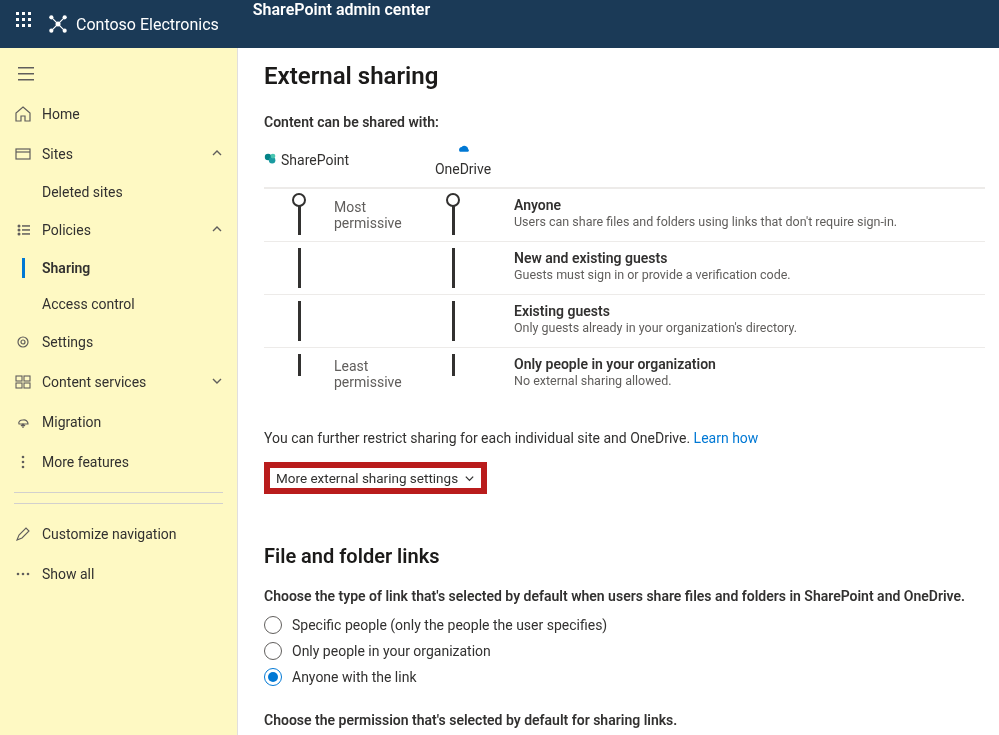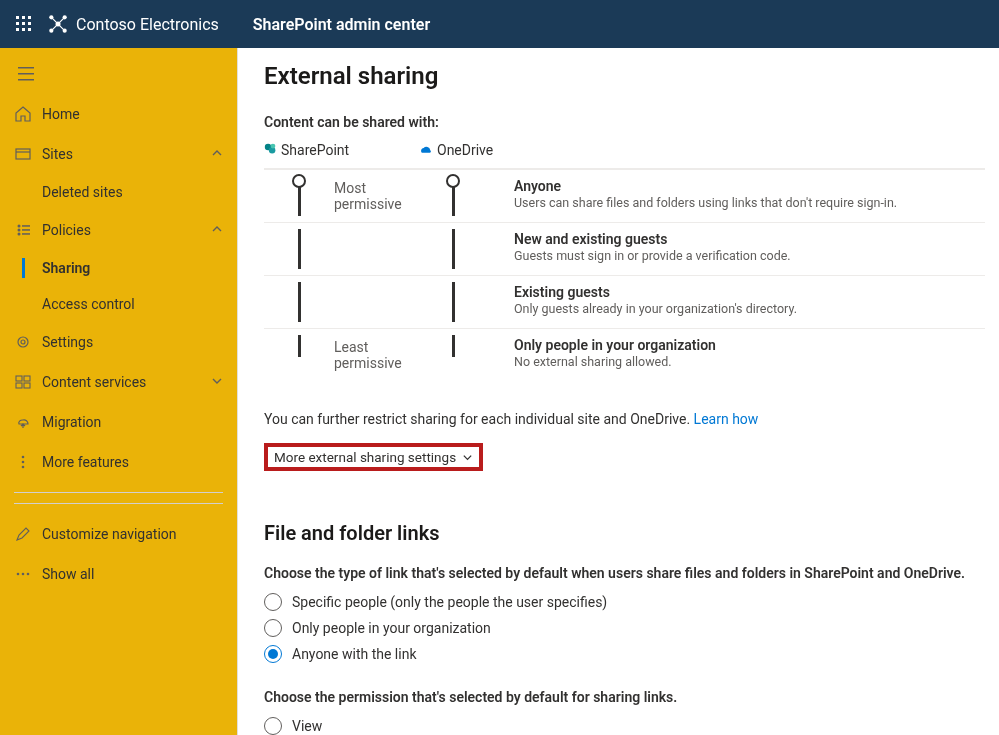--- a/index.html
+++ b/index.html
@@ -12,21 +12,20 @@
       width: 999px;
       height: 735px;
       overflow: hidden;
     }
     
     .header {
       background: #1b3a57;
       color: #ffffff;
       height: 48px;
       display: flex;
-      align-items: center;
       padding: 0 12px 0 4px;
     }
     .header .waffle {
       width: 40px; height: 40px;
       display: flex; align-items: center; justify-content: center;
       cursor: pointer;
     }
     .header .waffle svg { fill: #fff; }
     .header .brand {
       display: flex; align-items: center; gap: 8px;
@@ -36,21 +35,21 @@
     .header .brand svg { fill: #fff; }
     .header .product {
       margin-left: 34px;
       font-size: 16px; font-weight: 600;
     }
     
     .body-wrap { display: flex; height: calc(735px - 48px); }
     
     .sidebar {
       width: 238px;
-      background: #eab308;
+      background: #fef9c3;
       border-right: 1px solid #e1dfdd;
       padding-top: 6px;
       overflow-y: auto;
       position: relative;
     }
     .hamburger {
       height: 40px; display: flex; align-items: center;
       padding-left: 18px;
       cursor: pointer;
     }
@@ -114,21 +113,21 @@
     }
     .slider-heads {
       display: flex;
     }
     .slider-heads .col {
       display: flex; align-items: center; gap: 4px;
       font-weight: 400;
       padding-bottom: 6px;
     }
     .col.sp { width: 154px; }
-    .col.od { width: 90px; }
+    .col.od { width: 90px; flex-direction: column; }
     .sp-ico { color: #038387; font-size: 12px; font-weight: bold; }
     .od-ico { color: #0078d4; font-size: 13px; }
     .slider-rows .row {
       display: flex; align-items: flex-start;
       border-bottom: 1px solid #edebe9;
       min-height: 48px;
       padding: 6px 0;
     }
     .slider-rows .row:first-child { border-top: 1px solid #edebe9; }
     .track-cell {
@@ -160,21 +159,21 @@
       flex: 1;
       padding-left: 6px;
       padding-top: 2px;
     }
     .row .desc .t { font-weight: 600; }
     .row .desc .s { color: #605e5c; font-size: 12.5px; margin-top: 1px; }
     .info-line { margin-top: 30px; }
     .info-line a { color: #0078d4; text-decoration: none; }
     .expander {
       display: inline-flex; align-items: center;
-      border: 4px solid #b91c1c;
+      border: 6px solid #b91c1c;
       padding: 2px 6px;
       margin-top: 16px;
       cursor: pointer;
       gap: 6px;
       font-size: 13.5px;
     }
     .expander svg { fill: #323130; }
     
     h2.section-title {
       font-size: 20px; font-weight: 600; color: #1b1a19;

